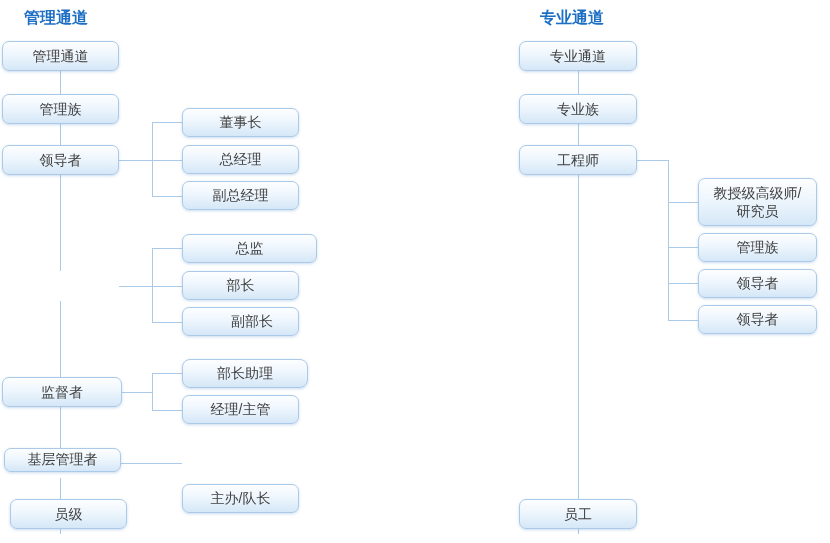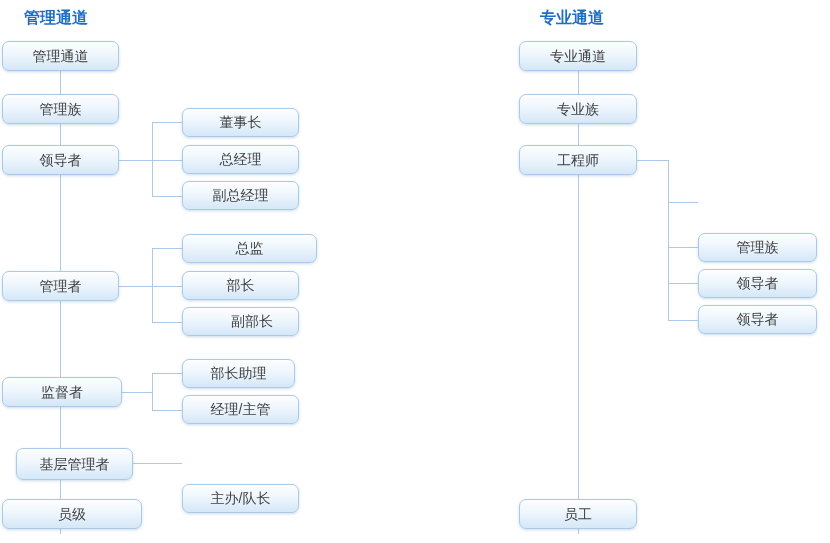--- a/index.html
+++ b/index.html
@@ -76,33 +76,34 @@
     <div class="edge" style="left: 578px; top: 529px; width: 1px; height: 5px;"></div>
     <div class="edge" style="left: 637px; top: 160px; width: 31px; height: 1px;"></div>
     <div class="edge" style="left: 668px; top: 160px; width: 1px; height: 160px;"></div>
     <div class="edge" style="left: 668px; top: 202px; width: 30px; height: 1px;"></div>
     <div class="edge" style="left: 668px; top: 247px; width: 30px; height: 1px;"></div>
     <div class="edge" style="left: 668px; top: 283px; width: 30px; height: 1px;"></div>
     <div class="edge" style="left: 668px; top: 320px; width: 30px; height: 1px;"></div>
     <div class="node" style="left: 2px; top: 41px; width: 117px; height: 30px;">管理通道</div>
     <div class="node" style="left: 2px; top: 94px; width: 117px; height: 30px;">管理族</div>
     <div class="node" style="left: 2px; top: 145px; width: 117px; height: 30px;">领导者</div>
-    <div class="node" style="left: 2px; top: 271px; width: 117px; height: 30px;">管理者</div>
     <div class="node" style="left: 2px; top: 377px; width: 120px; height: 30px;">监督者</div>
-    <div class="node" style="left: 16px; top: 448px; width: 117px; height: 32px;">基层管理者</div>
-    <div class="node" style="left: 2px; top: 499px; width: 140px; height: 30px;">员级</div>
+    <div class="node" style="left: 4px; top: 448px; width: 117px; height: 24px; font-family: Liberation Mono, monospace;">基层管理者</div>
+    <div class="node" style="left: 10px; top: 499px; width: 117px; height: 30px;">员级</div>
     <div class="node" style="left: 182px; top: 108px; width: 117px; height: 29px; text-align: center;">董事长</div>
     <div class="node" style="left: 182px; top: 145px; width: 117px; height: 29px;">总经理</div>
     <div class="node" style="left: 182px; top: 181px; width: 117px; height: 29px;">副总经理</div>
     <div class="node" style="left: 182px; top: 234px; width: 135px; height: 29px;">总监</div>
     <div class="node" style="left: 182px; top: 271px; width: 117px; height: 29px;">部长</div>
     <div class="node" style="left: 182px; top: 307px; width: 117px; height: 29px; padding-left: 23px;">副部长</div>
-    <div class="node" style="left: 182px; top: 359px; width: 113px; height: 29px;">部长助理</div>
+    <div class="node" style="left: 182px; top: 359px; width: 126px; height: 29px; border-radius: 8px;">部长助理</div>
     <div class="node" style="left: 182px; top: 395px; width: 117px; height: 29px;">经理/主管</div>
     <div class="node" style="left: 182px; top: 448px; width: 117px; height: 29px; margin-top: 36px;">主办/队长</div>
     <div class="node" style="left: 519px; top: 41px; width: 118px; height: 30px;">专业通道</div>
     <div class="node" style="left: 519px; top: 94px; width: 118px; height: 30px;">专业族</div>
     <div class="node" style="left: 519px; top: 145px; width: 118px; height: 30px;">工程师</div>
     <div class="node" style="left: 519px; top: 499px; width: 118px; height: 30px;">员工</div>
+    <div class="node" style="left: 698px; top: 178px; width: 119px; height: 48px;">教授级高级师/
+研究员</div>
     <div class="node" style="left: 698px; top: 233px; width: 119px; height: 29px;">管理族</div>
     <div class="node" style="left: 698px; top: 269px; width: 119px; height: 29px;">领导者</div>
     <div class="node" style="left: 698px; top: 305px; width: 119px; height: 29px;">领导者</div>
   </div>
 
 </body></html>

